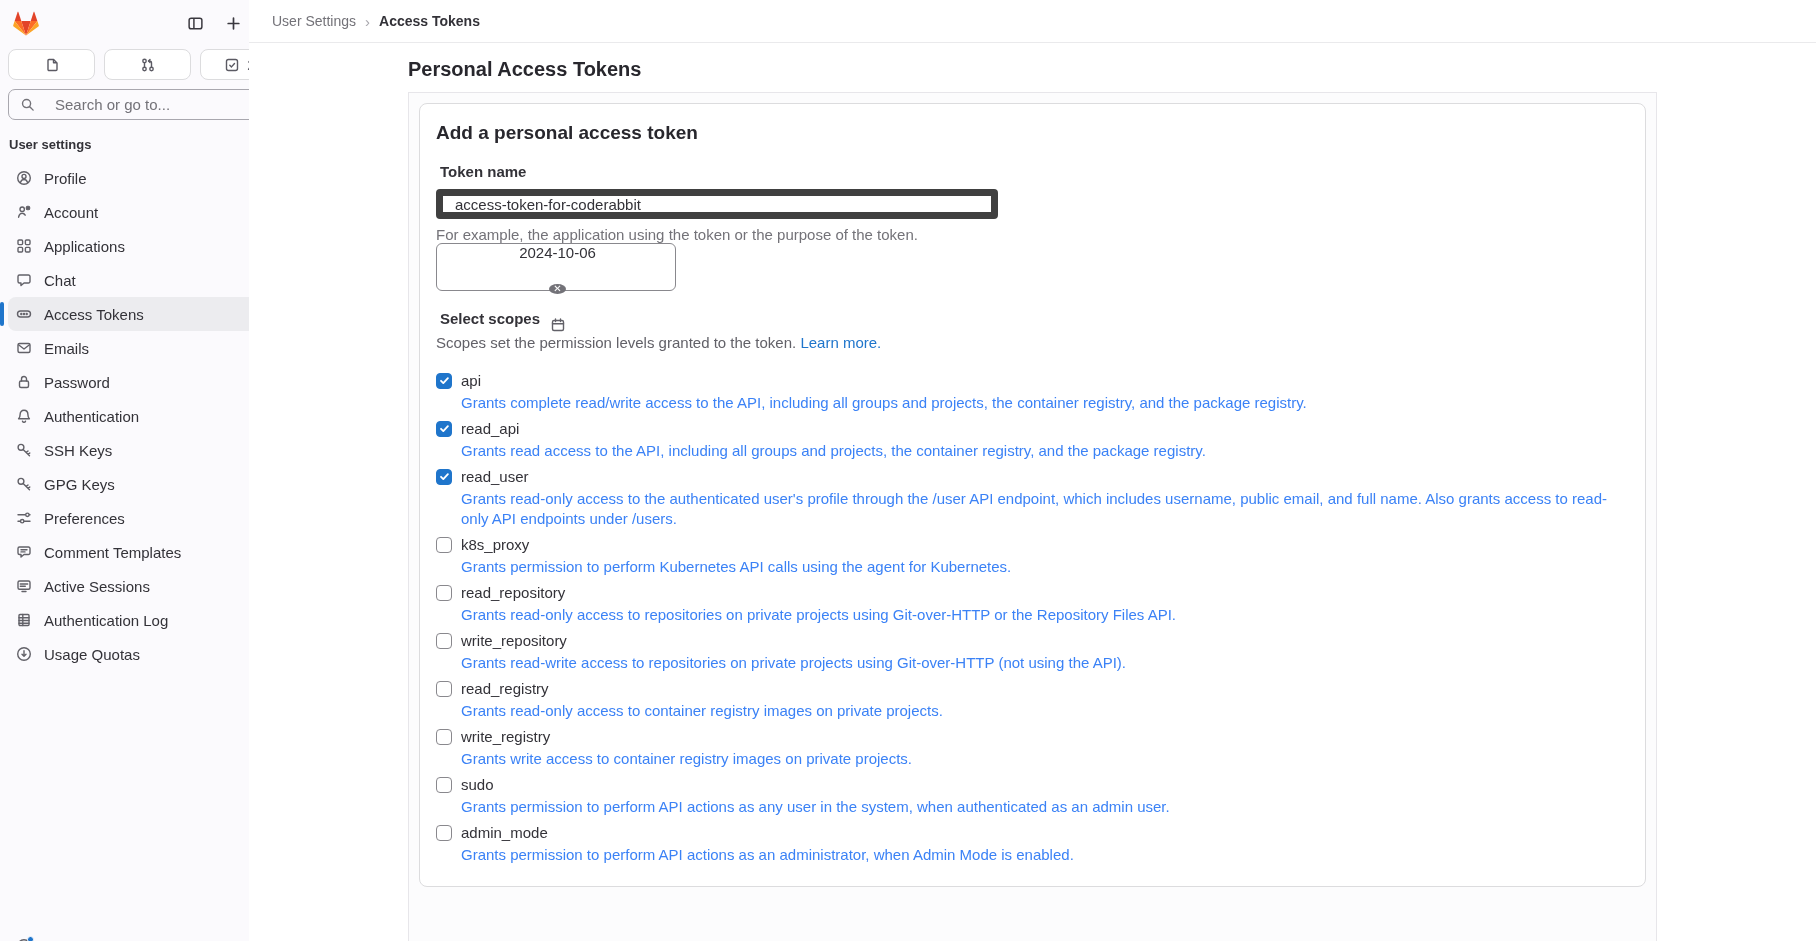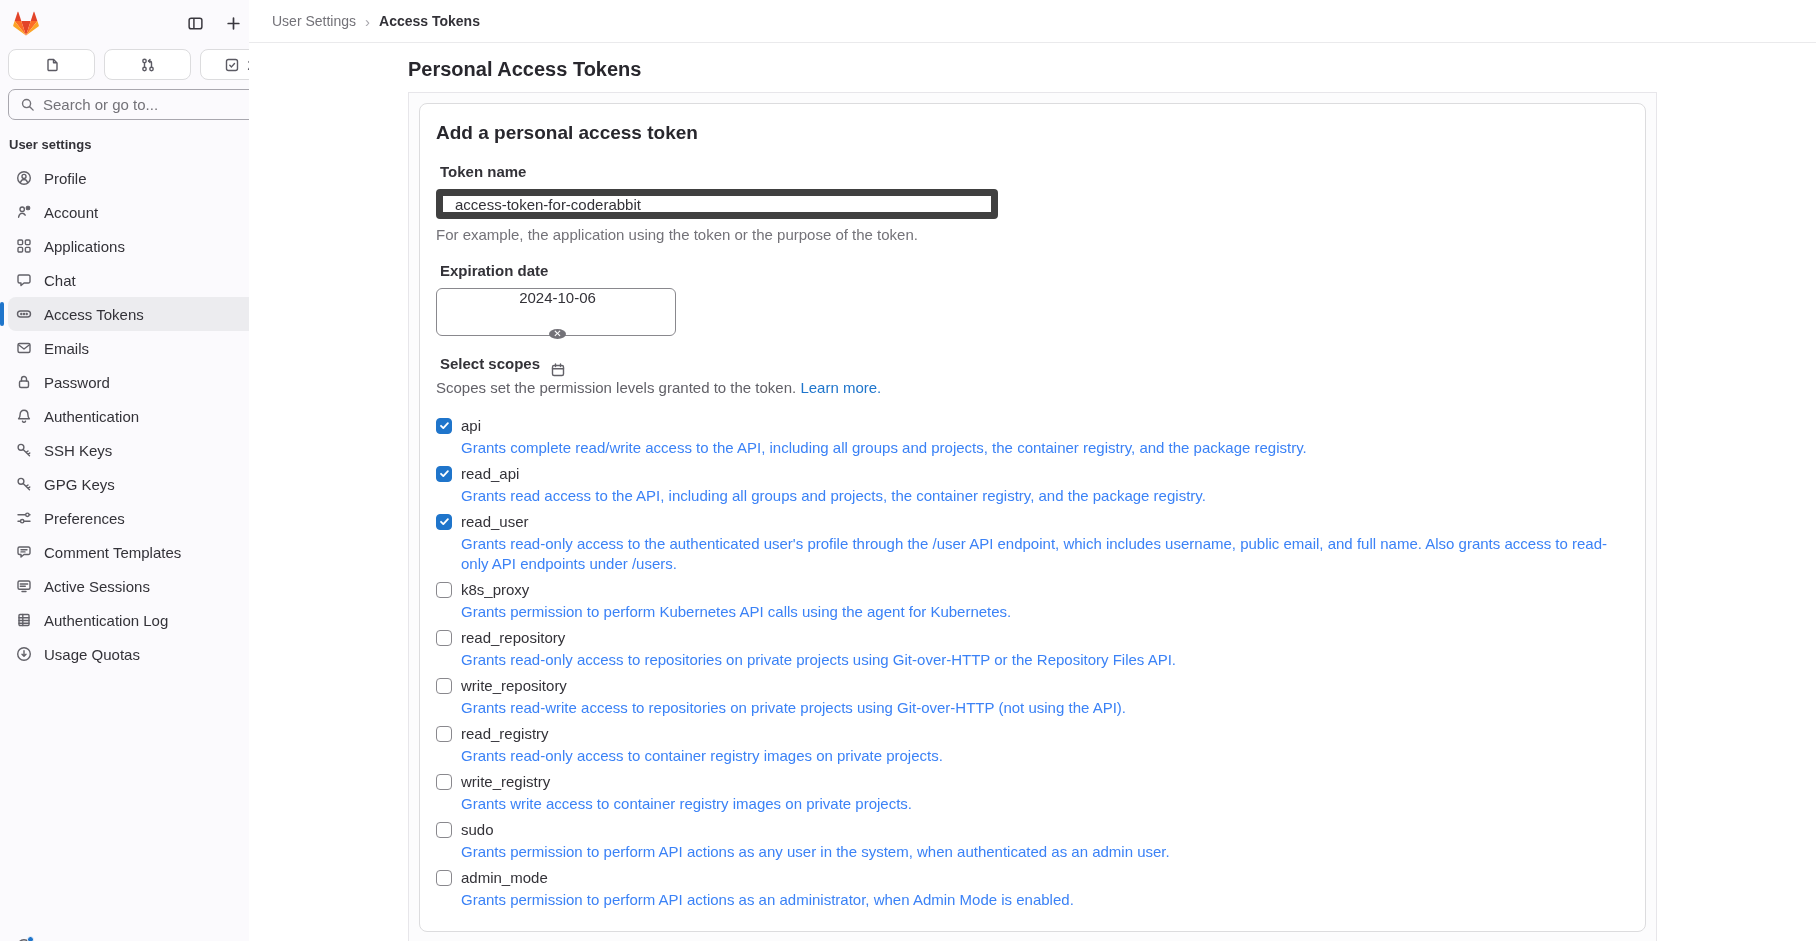--- a/index.html
+++ b/index.html
@@ -24,21 +24,21 @@
     background: radial-gradient(circle at 50% 40%, #b3476a 0 22%, #8f2e4d 23% 55%, #7c2342 56% 100%);
     box-shadow: inset 0 0 0 1px rgba(0,0,0,.15); }
   .sb-shortcuts { display:flex; gap:9px; padding:9px 8px 0 8px; }
   .sb-shortcut {
     flex:1; height:31px; background:#fff; border:1px solid #dcdcde; border-radius:8px;
     display:flex; align-items:center; justify-content:center; gap:7px;
     color:#5b5a63; font-size:14px; cursor:pointer;
   }
   .sb-search {
     margin:9px 8px 0 8px; height:31px; border:1px solid #a8a7ae; border-radius:7px;
-    display:flex; align-items:center; gap:8px; padding:5px 11px;
+    display:flex; align-items:center; gap:20px; padding:5px 11px;
     color:#737278; font-size:15px; background:#fbfafd; cursor:text;
   }
   .sb-section-label { font-size:13px; font-weight:bold; color:#333238; padding:17px 8px 9px 9px; }
   .nav { list-style:none; margin:0; padding:0 8px; }
   .nav-item {
     position:relative; display:flex; align-items:center; gap:12px;
     height:34px; padding:0 8px 0 8px; border-radius:8px; font-size:15px;
     color:#333238; cursor:pointer;
   }
   .nav-item.active { background:#ececef; }
@@ -361,21 +361,20 @@
     <h1 class="page-title">Personal Access Tokens</h1>
 
     <div class="outer-panel">
       <section class="card">
         <h2 class="card-heading">Add a personal access token</h2>
 
         <div class="field-label">Token name</div>
         <input class="text-input" type="text" value="access-token-for-coderabbit" style="">
         <div class="help-text">For example, the application using the token or the purpose of the token.</div>
 
-        <div class="field-label">Expiration date</div>
         <div class="date-input-wrap">
           <span class="date-value">2024-10-06</span>
           <button class="clear-btn">
             <span>✕</span>
           </button>
           <button class="calendar-btn">
             <span>
               <svg width="16" height="16" viewBox="0 0 16 16" fill="none" stroke="currentColor" stroke-width="1.4" stroke-linecap="round">
                 <rect x="2.5" y="3.5" width="11" height="10" rx="1.5"></rect>
                   <path d="M2.5 6.8h11M5.5 2v2.6M10.5 2v2.6"></path>

